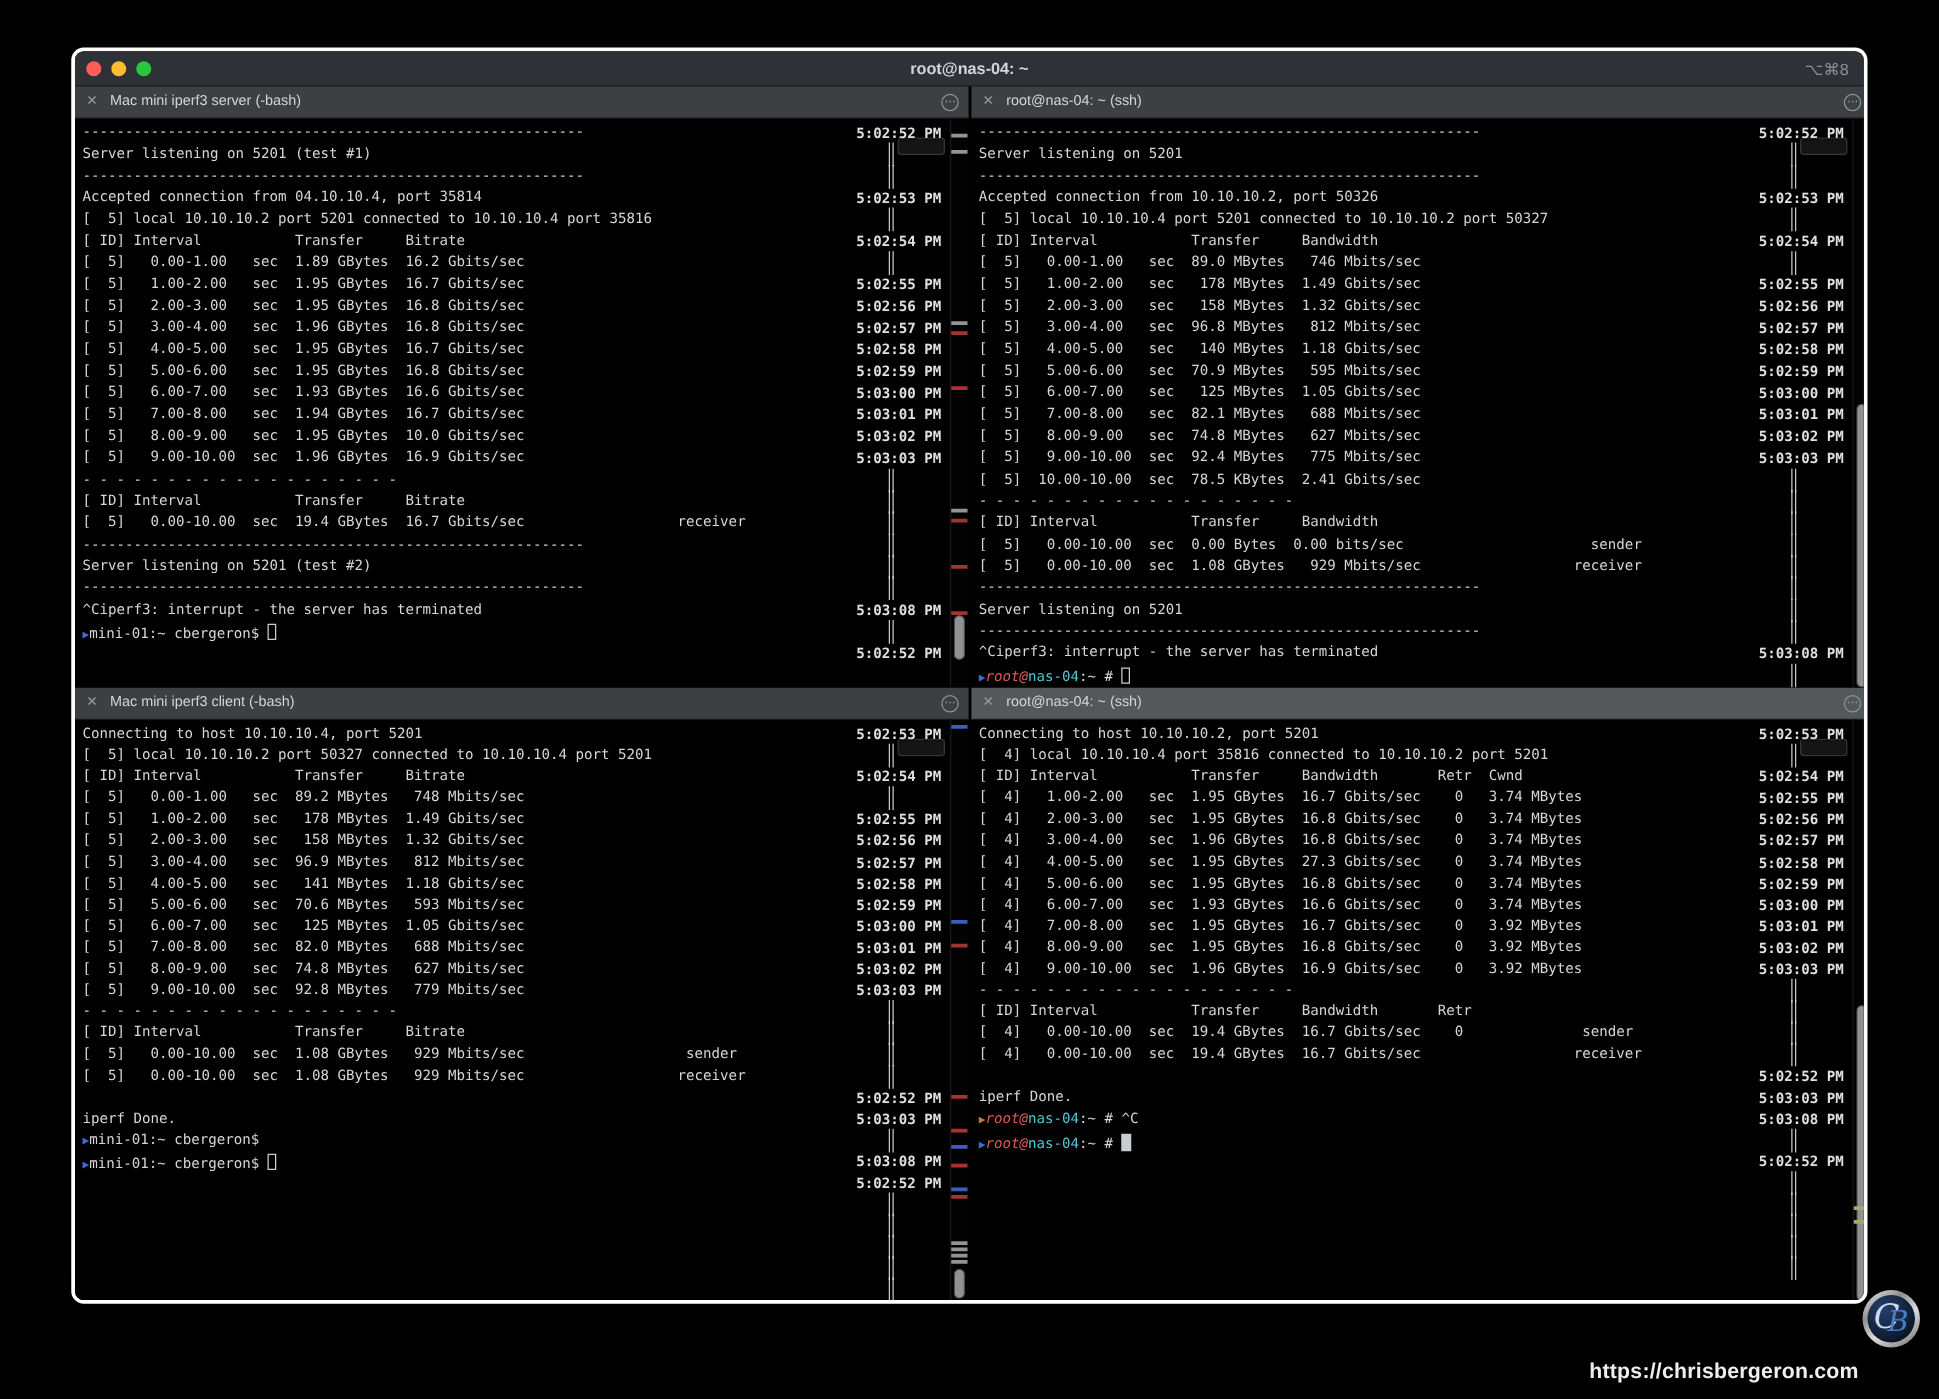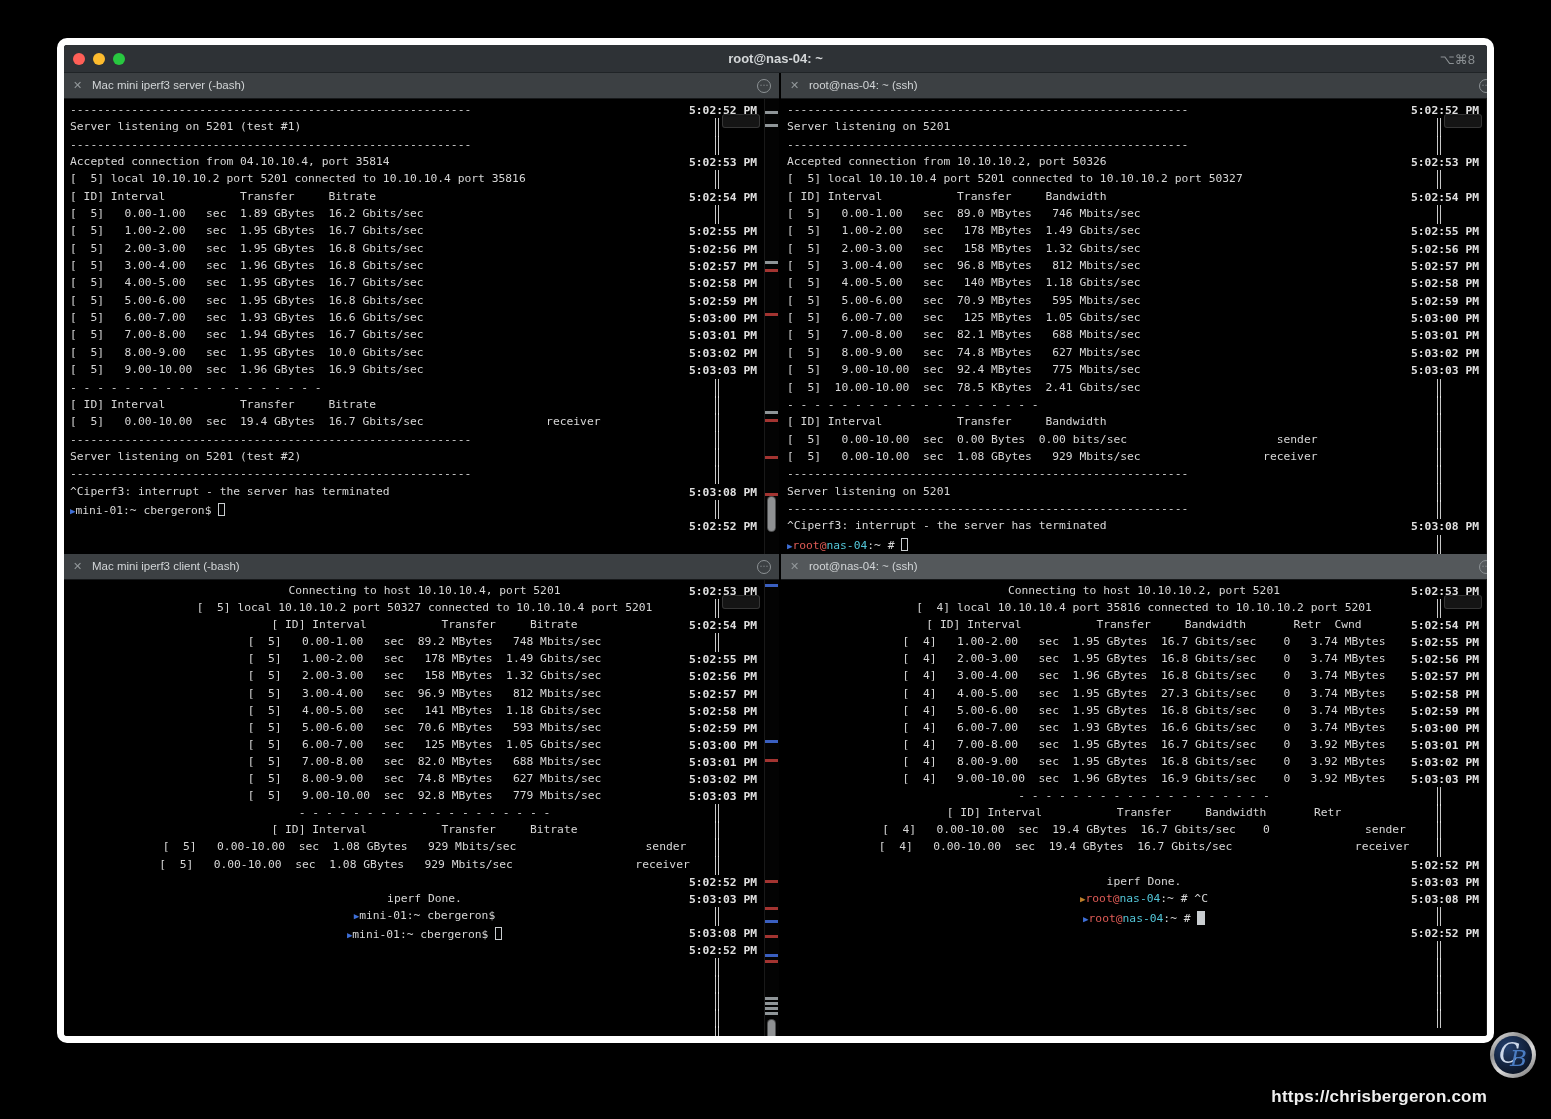--- a/index.html
+++ b/index.html
@@ -4,21 +4,21 @@
 <style>
   :root{
     --c-fg:#d6d6d6; --c-red:#df5b56; --c-cyan:#53c6d8; --c-ab:#3e6fd7; --c-ao:#c0812a;
     --c-ts:#e0e0e0; --c-mred:#a33431; --c-mblue:#3a5fc0; --c-mgray:#8f9598; --c-molive:#a8a86a;
   }
   *{margin:0;padding:0;box-sizing:border-box;}
   html,body{width:1551px;height:1119px;background:#000;overflow:hidden;}
   body{font-family:"Liberation Sans",sans-serif;position:relative;}
 
   .window{position:absolute;left:57px;top:38px;width:1437px;height:1005px;
-    background:#000;border-radius:10px;overflow:hidden;border:7px solid #ffffff;}
+    background:#000;border-radius:10px;overflow:hidden;border:3px solid #ffffff;}
 
   .winbar{position:absolute;left:0;top:0;width:100%;height:28px;background:#2e3236;
     border-bottom:1px solid #202427;}
   .tl-btn{position:absolute;top:8px;width:12px;height:12px;border-radius:50%;}
   .tl-close{left:9px;background:#ff5f57;}
   .tl-min{left:29px;background:#febc2e;}
   .tl-zoom{left:49px;background:#28c840;}
   .win-title{position:absolute;left:0;right:0;top:6px;text-align:center;
     color:#d3d6d8;font-size:13px;font-weight:bold;}
   .win-shortcut{position:absolute;right:12px;top:7px;color:#8b9093;font-size:13px;}
@@ -34,24 +34,24 @@
   .pane.active .pane-bar{background:#54585b;}
   .pane-x{position:absolute;left:9px;top:6px;color:#93989b;font-size:11px;line-height:13px;cursor:default;}
   .pane-title{position:absolute;left:28px;top:6px;color:#d2d5d7;font-size:11.5px;}
   .pane-menu{position:absolute;right:8px;top:6px;width:14px;height:14px;border:1px solid #8d9295;
     border-radius:50%;color:#9da2a5;font-size:9px;line-height:11px;text-align:center;}
 
   .term-body{position:absolute;left:0;top:26px;right:0;bottom:0;background:#000;
     padding:3px 0 0 6px;font-family:"DejaVu Sans Mono","Liberation Mono",monospace;
     font-size:11.3px;color:var(--c-fg);position:absolute;}
   .p-tl .tl-row,.p-tr .tl-row{height:17.35px;}
-  .p-bl .tl-row,.p-br .tl-row{height:17.1px;text-align:center;}
+  .p-bl .tl-row,.p-br .tl-row{height:17.1px;}
   .tl-row{position:relative;white-space:pre;line-height:15px;}
   .seg-fg{color:var(--c-fg);}
-  .seg-red{color:var(--c-red);}
+  .seg-red{color:var(--c-red);font-style:italic;}
   .seg-cyan{color:var(--c-cyan);}
   .seg-ab{color:var(--c-ab);font-size:9px;}
   .seg-ao{color:var(--c-ao);font-size:9px;}
   .seg-curh{display:inline-block;width:7px;height:13px;border:1px solid #c9cdd0;
     transform:translateY(2px);}
   .seg-curs{display:inline-block;width:7.5px;height:14px;background:#c9cdd0;
     transform:translateY(3px);}
   .tl-ts{position:absolute;right:22px;top:1px;font-weight:bold;color:var(--c-ts);
     text-shadow:0 0 3px #000, 0 0 3px #000;}
   .tl-vl{position:absolute;right:60px;top:-1px;height:19px;width:4px;

